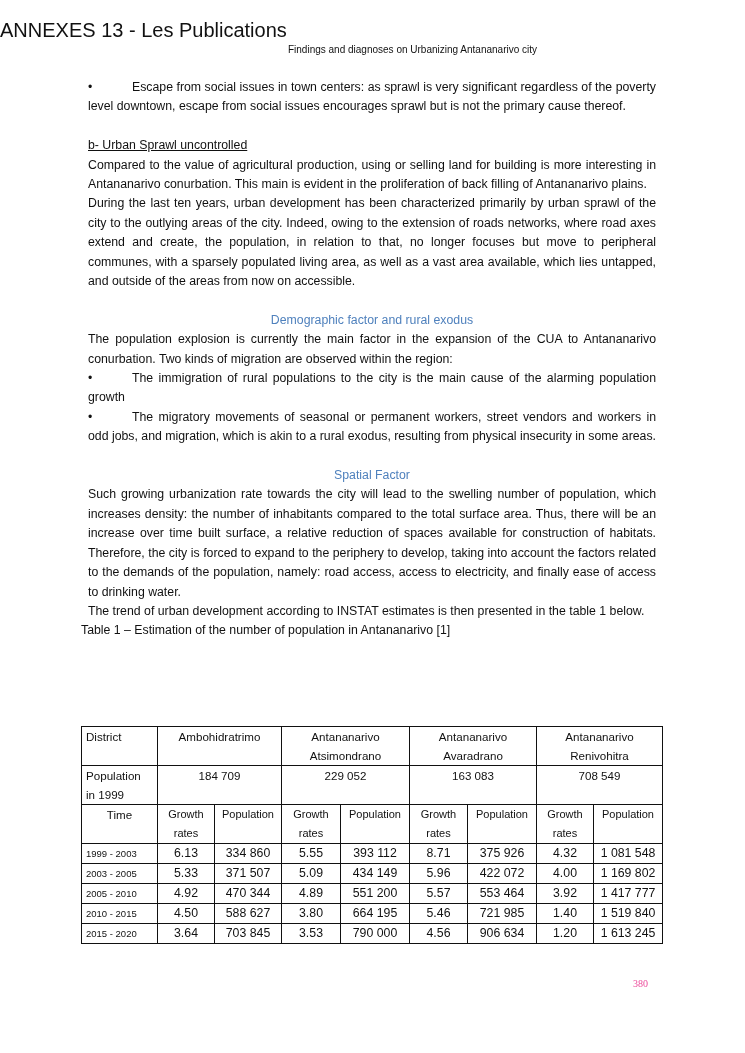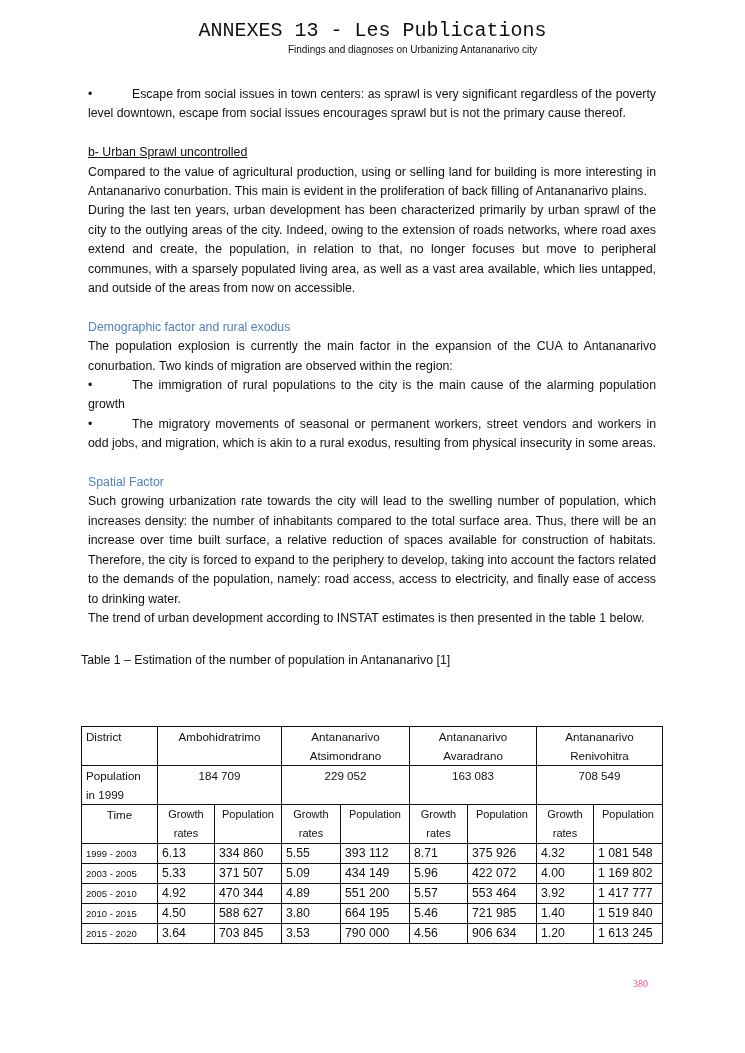--- a/index.html
+++ b/index.html
@@ -1,36 +1,36 @@
 <!DOCTYPE html>
 <html><head>
 <meta charset="utf-8">
 <style>
   html, body { margin:0; padding:0; background:#ffffff; }
   body { width:745px; height:1053px; position:relative; overflow:hidden;
          font-family:"Liberation Sans", "DejaVu Sans", sans-serif; color:#111; }
-  .header-title { position:absolute; left:0; width:745px; top:19px; text-align:center;
-         font-family:Liberation Mono, monospace; font-size:20px; color:#111; }
+  .header-title { position:absolute; left:0; width:745px; top:19px; text-align:left;
+         font-family:Liberation Sans, sans-serif; font-size:20px; color:#111; }
   .header-sub { position:absolute; left:0; width:745px; top:44px; text-align:center;
          font-family:"Liberation Sans", sans-serif; font-size:10px; color:#111;padding-left:40px; }
-  .body { position:absolute; left:88px; top:85px; width:568px;
+  .body { position:absolute; left:88px; top:78px; width:568px;
          font-family:"Liberation Sans", sans-serif; font-size:12.3px; line-height:19.4px; color:#111; }
   .p { margin:0; text-align:justify; }
   .p.last-left { text-align-last:left; }
   .blank { height:19.4px; }
   .bullet { display:inline-block; width:44px; }
   .u { text-decoration:underline; }
-  .sec { color:#4f81bd; margin:0; }
+  .sec { color:#4f81bd; margin:0;text-align:center; }
   .caption { margin:0; }
   table.pop { position:absolute; left:81px; top:726px; border-collapse:collapse;
          font-family:"Liberation Sans", sans-serif; font-size:11.6px; color:#111; }
   table.pop td { border:1px solid #111; padding:0 4px; vertical-align:top; line-height:19px; }
   .c { text-align:center; }
   .time-cell { font-size:9.5px; vertical-align:middle !important; }
-  .num { font-size:12.3px; }
+  .num { text-align:center; font-size:12.3px; }
   .sm { font-size:11px; }
   .page-num { position:absolute; left:633px; top:978px; font-family:"Liberation Serif", serif;
          font-size:10px; color:#ec4899; }
 </style>
 </head>
 <body>
 
 <div class="header-title">ANNEXES 13 - Les Publications</div>
 <div class="header-sub">Findings and diagnoses on Urbanizing Antananarivo city</div>
 
@@ -42,21 +42,21 @@
   <p class="p last-left">During the last ten years, urban development has been characterized primarily by urban sprawl of the city to the outlying areas of the city. Indeed, owing to the extension of roads networks, where road axes extend and create, the population, in relation to that, no longer focuses but move to peripheral communes, with a sparsely populated living area, as well as a vast area available, which lies untapped, and outside of the areas from now on accessible.</p>
   <div class="blank"></div>
   <p class="sec">Demographic factor and rural exodus</p>
   <p class="p last-left">The population explosion is currently the main factor in the expansion of the CUA to Antananarivo conurbation. Two kinds of migration are observed within the region:</p>
   <p class="p last-left"><span class="bullet">•</span><span>The immigration of rural populations to the city is the main cause of the alarming population growth</span></p>
   <p class="p last-left"><span class="bullet">•</span><span>The migratory movements of seasonal or permanent workers, street vendors and workers in odd jobs, and migration, which is akin to a rural exodus, resulting from physical insecurity in some areas.</span></p>
   <div class="blank"></div>
   <p class="sec">Spatial Factor</p>
   <p class="p last-left">Such growing urbanization rate towards the city will lead to the swelling number of population, which increases density: the number of inhabitants compared to the total surface area. Thus, there will be an increase over time built surface, a relative reduction of spaces available for construction of habitats. Therefore, the city is forced to expand to the periphery to develop, taking into account the factors related to the demands of the population, namely: road access, access to electricity, and finally ease of access to drinking water.</p>
   <p class="p last-left">The trend of urban development according to INSTAT estimates is then presented in the table 1 below.</p>
-  <p class="caption" style="margin-left:-7px;margin-top:23px;">Table 1 – Estimation of the number of population in Antananarivo [1]</p>
+  <p class="caption" style="margin-left:-7px;">Table 1 – Estimation of the number of population in Antananarivo [1]</p>
 </div>
 
 <table class="pop">
   <colgroup>
     <col style="width:76px">
       <col style="width:57px">
       <col style="width:67px">
       <col style="width:59px">
       <col style="width:69px">
       <col style="width:58px">

